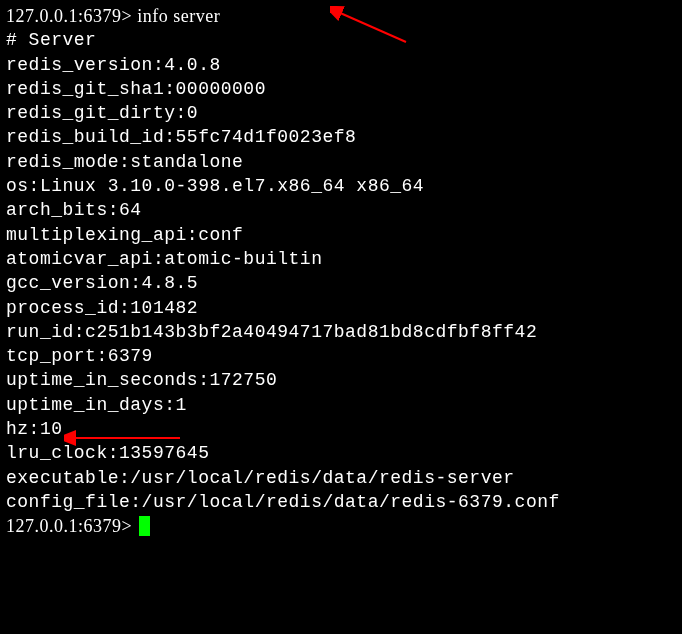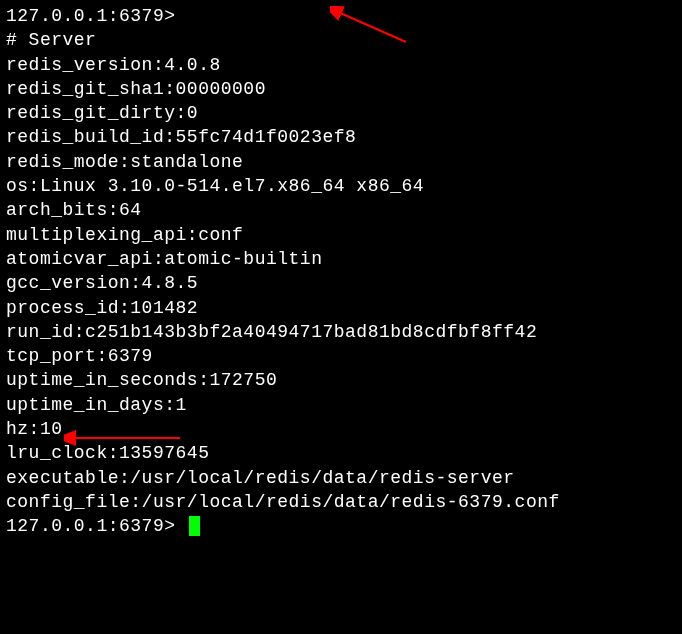--- a/index.html
+++ b/index.html
@@ -19,20 +19,21 @@
       position: relative;
       overflow: hidden;
       letter-spacing: 0.5px;
     }
     .line {
       white-space: pre;
     }
     .prompt-line {
       display: flex;
       align-items: center;
+      font-family: Liberation Serif, serif;
     }
     .cursor {
       display: inline-block;
       width: 11px;
       height: 20px;
       background: #00ff00;
       margin-left: 2px;
       vertical-align: middle;
     }
     .arrow {
@@ -40,29 +41,29 @@
       pointer-events: none;
     }
     .arrow svg {
       display: block;
     }
   </style>
 </head>
 <body>
 
 <div class="line prompt-line">
-  <span>127.0.0.1:6379&gt;</span><span> </span>
+  <span>127.0.0.1:6379&gt;</span><span> </span><span>info server</span>
 </div>
 <div class="line"># Server</div>
 <div class="line">redis_version:4.0.8</div>
 <div class="line">redis_git_sha1:00000000</div>
 <div class="line">redis_git_dirty:0</div>
 <div class="line">redis_build_id:55fc74d1f0023ef8</div>
 <div class="line">redis_mode:standalone</div>
-<div class="line">os:Linux 3.10.0-514.el7.x86_64 x86_64</div>
+<div class="line">os:Linux 3.10.0-398.el7.x86_64 x86_64</div>
 <div class="line">arch_bits:64</div>
 <div class="line">multiplexing_api:conf</div>
 <div class="line">atomicvar_api:atomic-builtin</div>
 <div class="line">gcc_version:4.8.5</div>
 <div class="line">process_id:101482</div>
 <div class="line">run_id:c251b143b3bf2a40494717bad81bd8cdfbf8ff42</div>
 <div class="line">tcp_port:6379</div>
 <div class="line">uptime_in_seconds:172750</div>
 <div class="line">uptime_in_days:1</div>
 <div class="line">hz:10</div>

